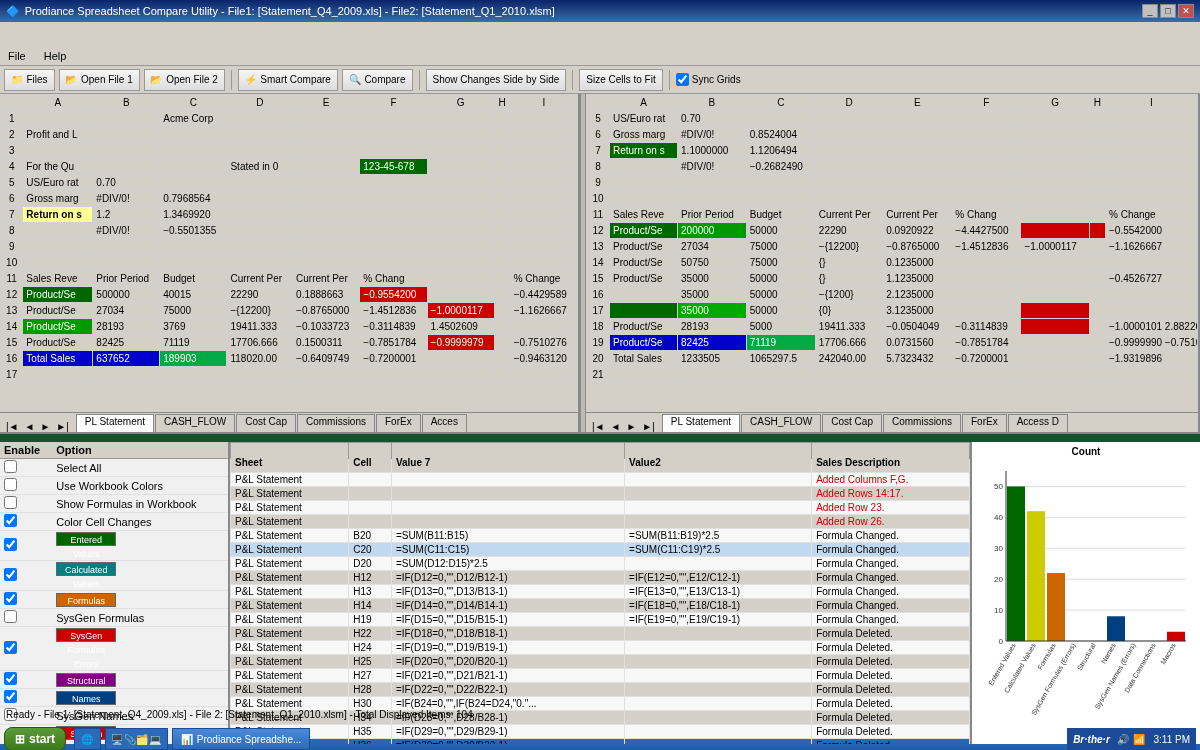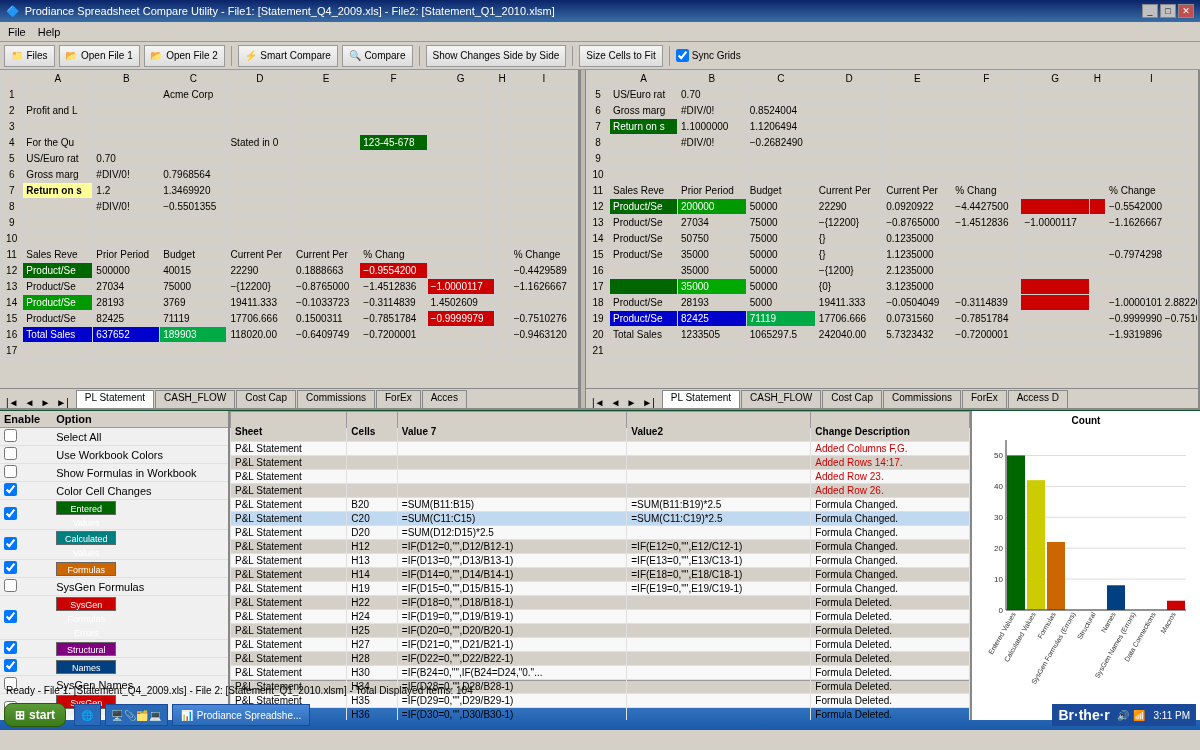--- a/index.html
+++ b/index.html
@@ -24,23 +24,24 @@
       color: #000;
     }
     #titlebar .win-btn.close { background: #c05050; color: white; }
 
     
     #menubar {
       background: #d4d0c8;
       border-bottom: 1px solid #999;
       padding: 2px 4px;
       display: flex;
-      gap: 4px;
+      gap: 10px;
       height: 20px;
       align-items: center;
+      margin-top: 24px;
     }
     #menubar span { cursor: pointer; padding: 1px 4px; font-size: 11px; }
 
     
     #toolbar {
       background: #d4d0c8;
       border-bottom: 1px solid #999;
       padding: 2px 4px;
       display: flex;
       align-items: center;
@@ -132,21 +133,21 @@
       background: white;
       font-weight: normal;
     }
     .tab-nav { display: flex; gap: 2px; align-items: center; margin-right: 4px; }
     .tab-nav span { font-size: 10px; cursor: pointer; padding: 0 2px; }
 
     
     #bottom-panel {
       display: flex;
       height: 310px;
-      border-top: 1px solid #14532d;
+      border-top: 8px solid #14532d;
     }
 
     
     #options-panel {
       width: 230px;
       border-right: 2px solid #888;
       background: #f0f0f0;
       overflow-y: auto;
       flex-shrink: 0;
     }
@@ -733,21 +734,21 @@
               <tr>
                 <td class="row-header">15</td>
                 <td>Product/Se</td>
                 <td>35000</td>
                 <td>50000</td>
                 <td>{}</td>
                 <td>1.1235000</td>
                 <td></td>
                 <td></td>
                 <td></td>
-                <td>−0.7974298</td>
+                <td>−0.4526727</td>
               </tr>
               <tr>
                 <td class="row-header">16</td>
                 <td></td>
                 <td>35000</td>
                 <td>50000</td>
                 <td>−{1200}</td>
                 <td>2.1235000</td>
                 <td></td>
                 <td></td>
@@ -901,24 +902,24 @@
           </tbody>
       </table>
     </div>
 
     <div id="changes-panel">
       <div id="changes-table-wrap">
         <table class="changes-table">
           <thead>
             <tr>
               <th>Sheet</th>
-              <th>Cells</th>
+              <th>Cell</th>
               <th>Value 7</th>
               <th>Value2</th>
-              <th>Change Description</th>
+              <th>Sales Description</th>
             </tr>
           </thead>
           <tbody id="changes-tbody">
           <tr>
                 <td>P&amp;L Statement</td>
                 <td></td>
                 <td></td>
                 <td></td>
                 <td style="color: rgb(204, 0, 0);">Deleted Column G.</td>
               </tr>
@@ -1124,17 +1125,17 @@
   </button>
   <div style="display:flex; gap:4px; margin-left:4px;">
     <div style="background:#2a6ab8; border:1px solid #1a4a98; padding:2px 6px; color:white; font-size:10px; height:22px; display:flex; align-items:center;">🌐</div>
     <div style="background:#2a6ab8; border:1px solid #1a4a98; padding:2px 6px; color:white; font-size:10px; height:22px; display:flex; align-items:center;">🖥️📎🗂️💻</div>
     <div class="taskbar-item">
       <span>📊</span>
       <span>Prodiance Spreadshe...</span>
     </div>
   </div>
   <div class="taskbar-right">
-    <span style="font-weight:bold; font-size:14px;">Br·the·r</span>
+    <span style="font-style:italic; font-weight:bold; font-size:10px;">Br·the·r</span>
     <span>🔊 📶</span>
     <span>3:11 PM</span>
   </div>
 </div>
 
 </body></html>

